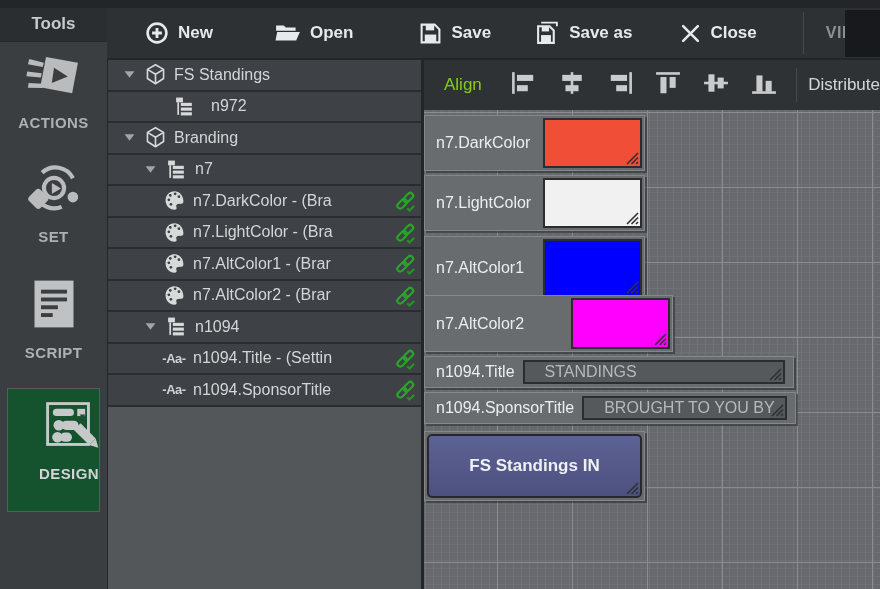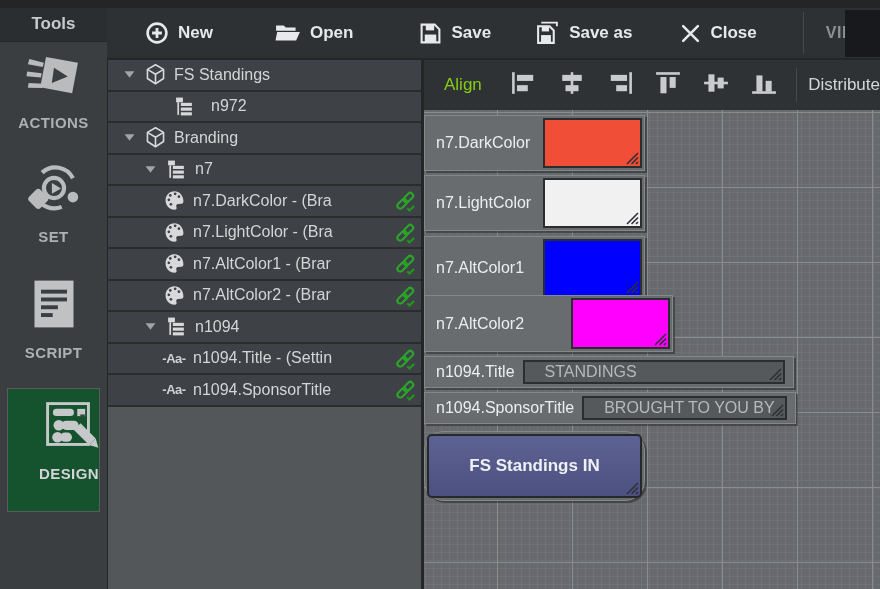--- a/index.html
+++ b/index.html
@@ -505,21 +505,21 @@
         <div class="widget" style="left: 0px; top: 282px; width: 372px; height: 32px;">
           <span class="widget-label">n1094.SponsorTitle</span>
           <span class="text-input" style="position: relative;">BROUGHT TO YOU BY<span class="resize-handle"><svg width="15" height="15" viewBox="0 0 15 15">
                 <g stroke="#2E3033" stroke-width="1.6" fill="none">
                   <path d="M14 3 L3 14"></path>
                   <path d="M14 7.5 L7.5 14"></path>
                   <path d="M14 12 L12 14"></path>
                 </g>
               </svg></span></span>
         </div>
-        <div class="widget" style="left: 0px; top: 321px; width: 221px; height: 70px; border-radius: 20px;">
+        <div class="widget" style="left: 0px; top: 321px; width: 221px; height: 70px;">
           <span class="play-button" style="background: linear-gradient(rgb(93, 98, 148), rgb(76, 81, 128));">FS Standings IN<span class="resize-handle"><svg width="15" height="15" viewBox="0 0 15 15">
                 <g stroke="#2E3033" stroke-width="1.6" fill="none">
                   <path d="M14 3 L3 14"></path>
                   <path d="M14 7.5 L7.5 14"></path>
                   <path d="M14 12 L12 14"></path>
                 </g>
               </svg></span></span>
         </div>
       </div>
   </div>

